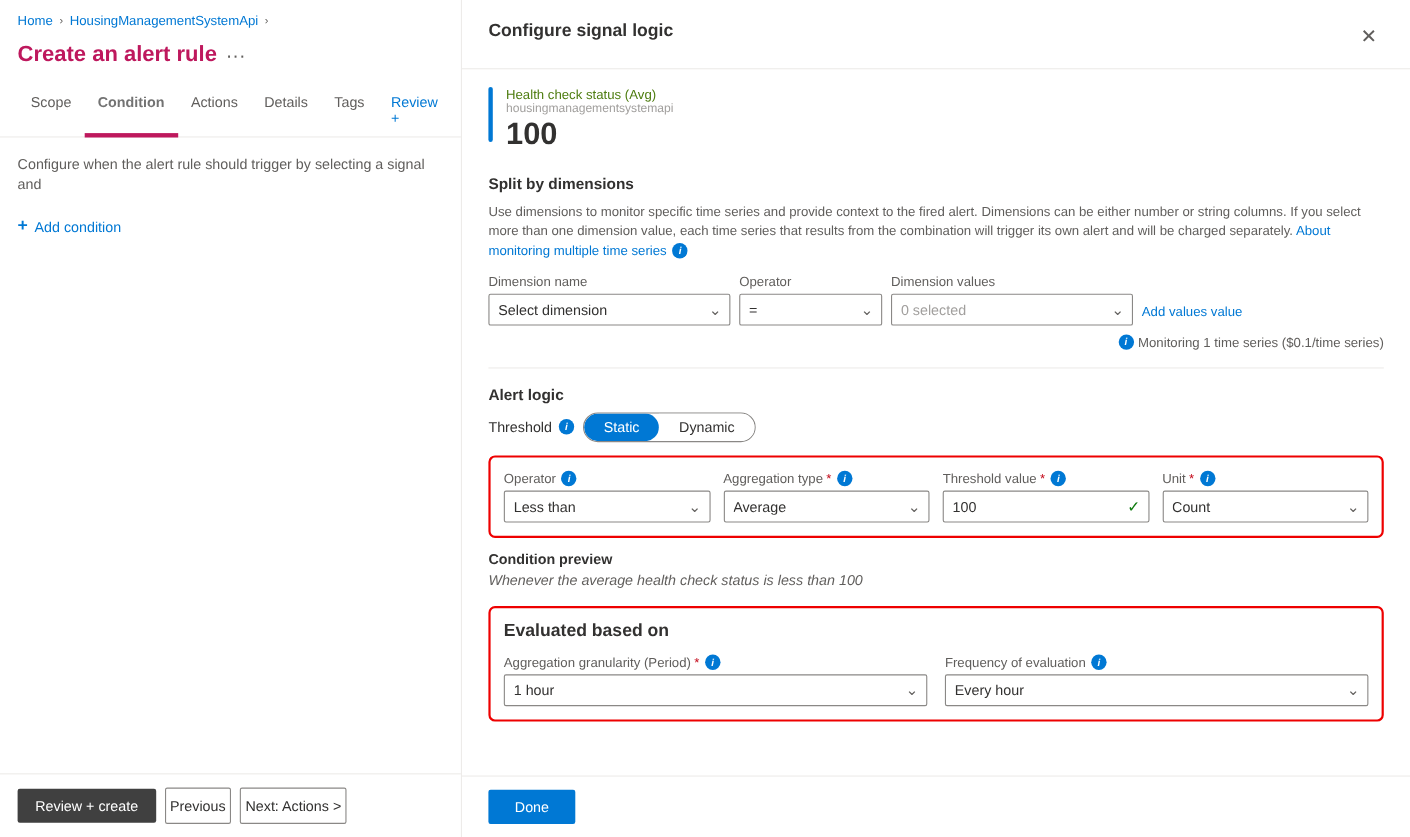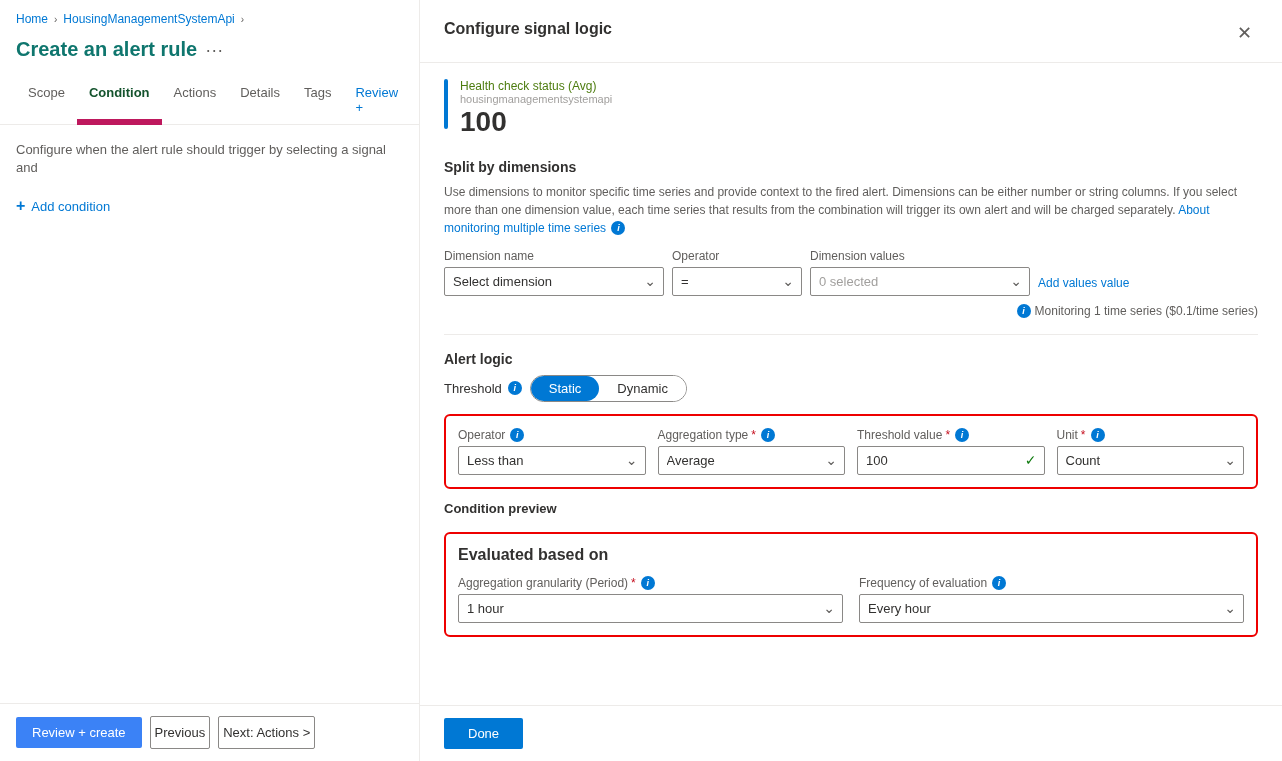--- a/index.html
+++ b/index.html
@@ -27,21 +27,21 @@
     .breadcrumb .chevron { color: #605e5c; font-size: 10px; }
     .left-title-row {
       padding: 4px 16px 16px;
       display: flex;
       align-items: center;
       gap: 8px;
     }
     .left-title {
       font-size: 20px;
       font-weight: 600;
-      color: #0f766e;
+      color: #be185d;
     }
     .more-btn {
       font-size: 18px;
       color: #605e5c;
       cursor: pointer;
       background: none;
       border: none;
       line-height: 1;
     }
     .tabs {
@@ -52,22 +52,22 @@
     }
     .tab {
       padding: 8px 12px;
       font-size: 13px;
       color: #605e5c;
       cursor: pointer;
       border-bottom: 2px solid transparent;
       margin-bottom: -1px;
     }
     .tab.active {
-      color: #14532d;
-      border-bottom: 6px solid #be185d;
+      color: #737373;
+      border-bottom: 4px solid #be185d;
       font-weight: 600;
     }
     .tab.more {
       color: #0078d4;
     }
     .left-content {
       padding: 16px;
       flex: 1;
     }
     .left-description {
@@ -92,21 +92,21 @@
       font-weight: 600;
     }
     .left-footer {
       padding: 12px 16px;
       border-top: 1px solid #edebe9;
       display: flex;
       gap: 8px;
       align-items: center;
     }
     .btn-primary {
-      background: #3b82f6;
+      background: #404040;
       color: #fff;
       border: none;
       padding: 8px 16px;
       font-size: 13px;
       cursor: pointer;
       border-radius: 2px;
     }
     .btn-secondary {
       background: #fff;
       color: #323130;
@@ -560,20 +560,21 @@
                 <option>Milliseconds</option>
                 <option>Seconds</option>
               </select>
             </div>
           </div>
         </div>
       </div>
 
       <div class="condition-preview">
         <div class="condition-preview-title">Condition preview</div>
+        <div class="condition-preview-text">Whenever the average health check status is less than 100</div>
       </div>
 
       <div class="red-box evaluated-section">
         <div class="eval-title">Evaluated based on</div>
         <div class="eval-grid">
           <div>
             <div class="field-label">
               <span>Aggregation granularity (Period)</span>
               <span class="req">*</span>
               <span class="info-icon">i</span>

